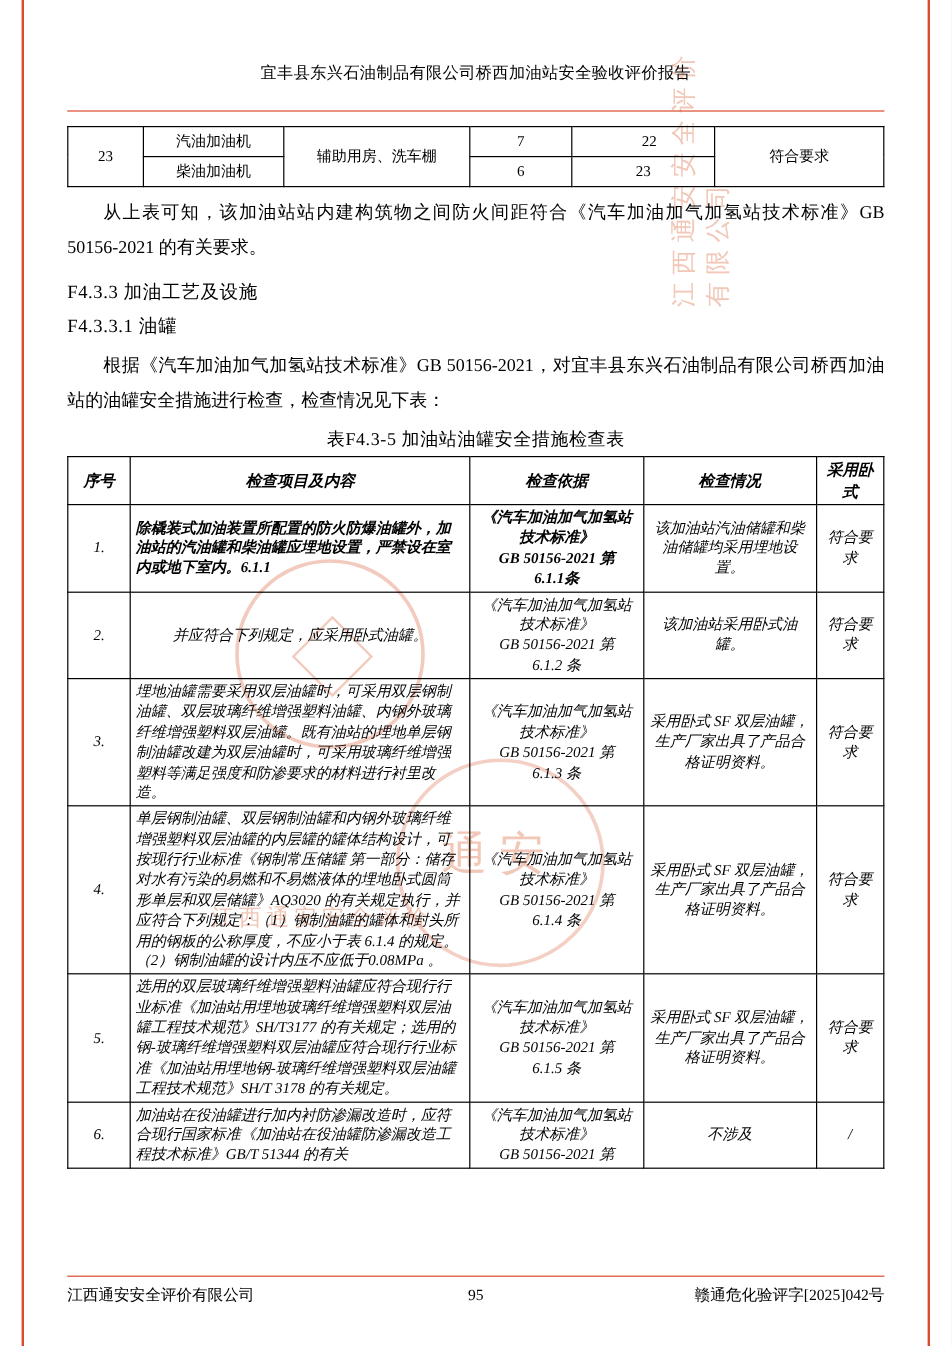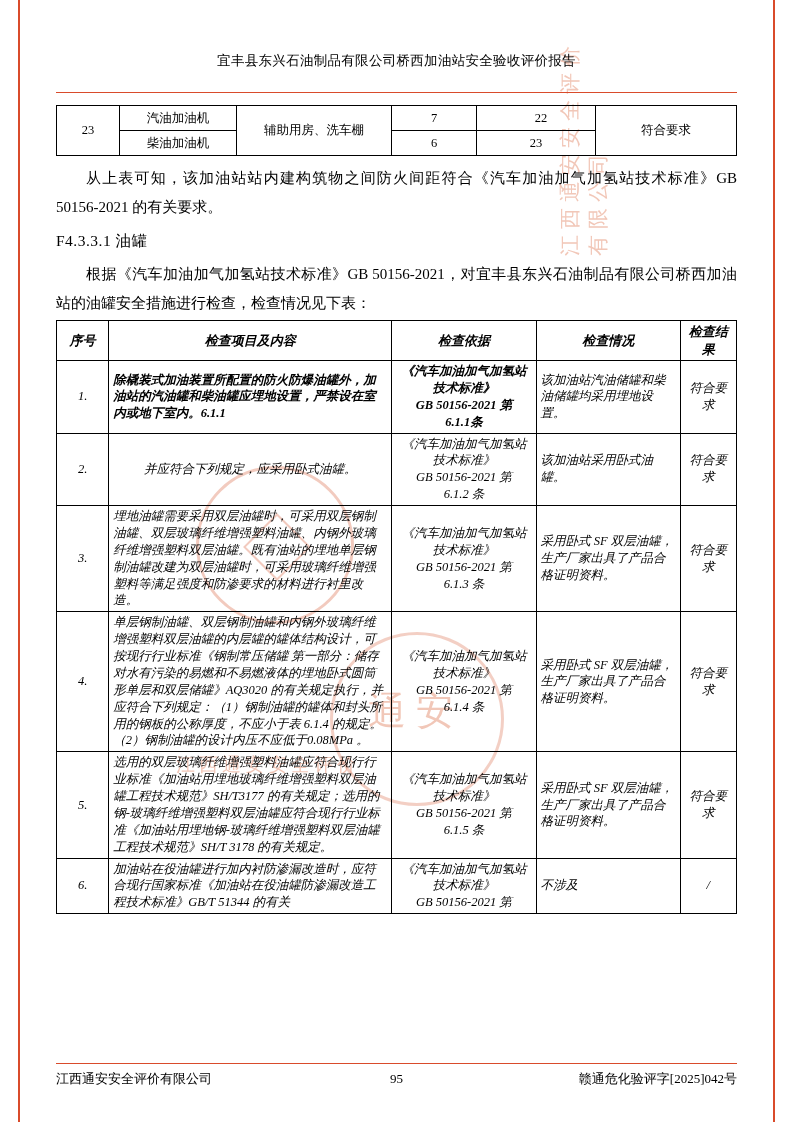--- a/index.html
+++ b/index.html
@@ -100,21 +100,21 @@
     font-weight: bold;
     font-size: 13px;
     height: 34px;
   }
   .main-table td {
     padding: 4px 4px;
   }
   .col-no  { width: 42px;  text-align: center; }
   .col-item{ width: 268px; }
   .col-basis{ width: 132px; text-align: center; }
-  .col-situ{ width: 132px; text-align: left; }
+  .col-situ{ width: 132px; text-align: center; }
   .col-res { width: 46px;  text-align: center; }
 
   .cell-item { text-align: left; line-height: 1.5; }
   .cell-item.center { text-align: center; }
   .bold { font-weight: bold; }
   .basis-txt { line-height: 1.5; }
 
   
   .watermark {
     position: absolute;
@@ -213,33 +213,35 @@
         <tr>
           <td class="c-name">柴油加油机</td>
           <td>6</td>
           <td>23</td>
         </tr>
       </tbody>
     </table>
 
     <p class="para">从上表可知，该加油站站内建构筑物之间防火间距符合《汽车加油加气加氢站技术标准》GB 50156-2021 的有关要求。</p>
 
+    <h3 class="h-sec">F4.3.3  加油工艺及设施</h3>
     <h4 class="h-sub">F4.3.3.1  油罐</h4>
 
     <p class="para">根据《汽车加油加气加氢站技术标准》GB 50156-2021，对宜丰县东兴石油制品有限公司桥西加油站的油罐安全措施进行检查，检查情况见下表：</p>
 
+    <div class="tbl-caption">表F4.3-5    加油站油罐安全措施检查表</div>
 
     <table class="tbl main-table">
       <thead>
         <tr>
           <th class="col-no">序号</th>
           <th class="col-item">检查项目及内容</th>
           <th class="col-basis">检查依据</th>
           <th class="col-situ">检查情况</th>
-          <th class="col-res">检查结果</th>
+          <th class="col-res">采用卧式</th>
         </tr>
       </thead>
       <tbody>
 
         <tr>
           <td class="col-no">1.</td>
           <td class="cell-item bold">除橇装式加油装置所配置的防火防爆油罐外，加油站的汽油罐和柴油罐应埋地设置，严禁设在室内或地下室内。6.1.1</td>
           <td class="col-basis basis-txt bold">
             <div>《汽车加油加气加氢站技术标准》</div>
             <div>GB 50156-2021 第</div>

